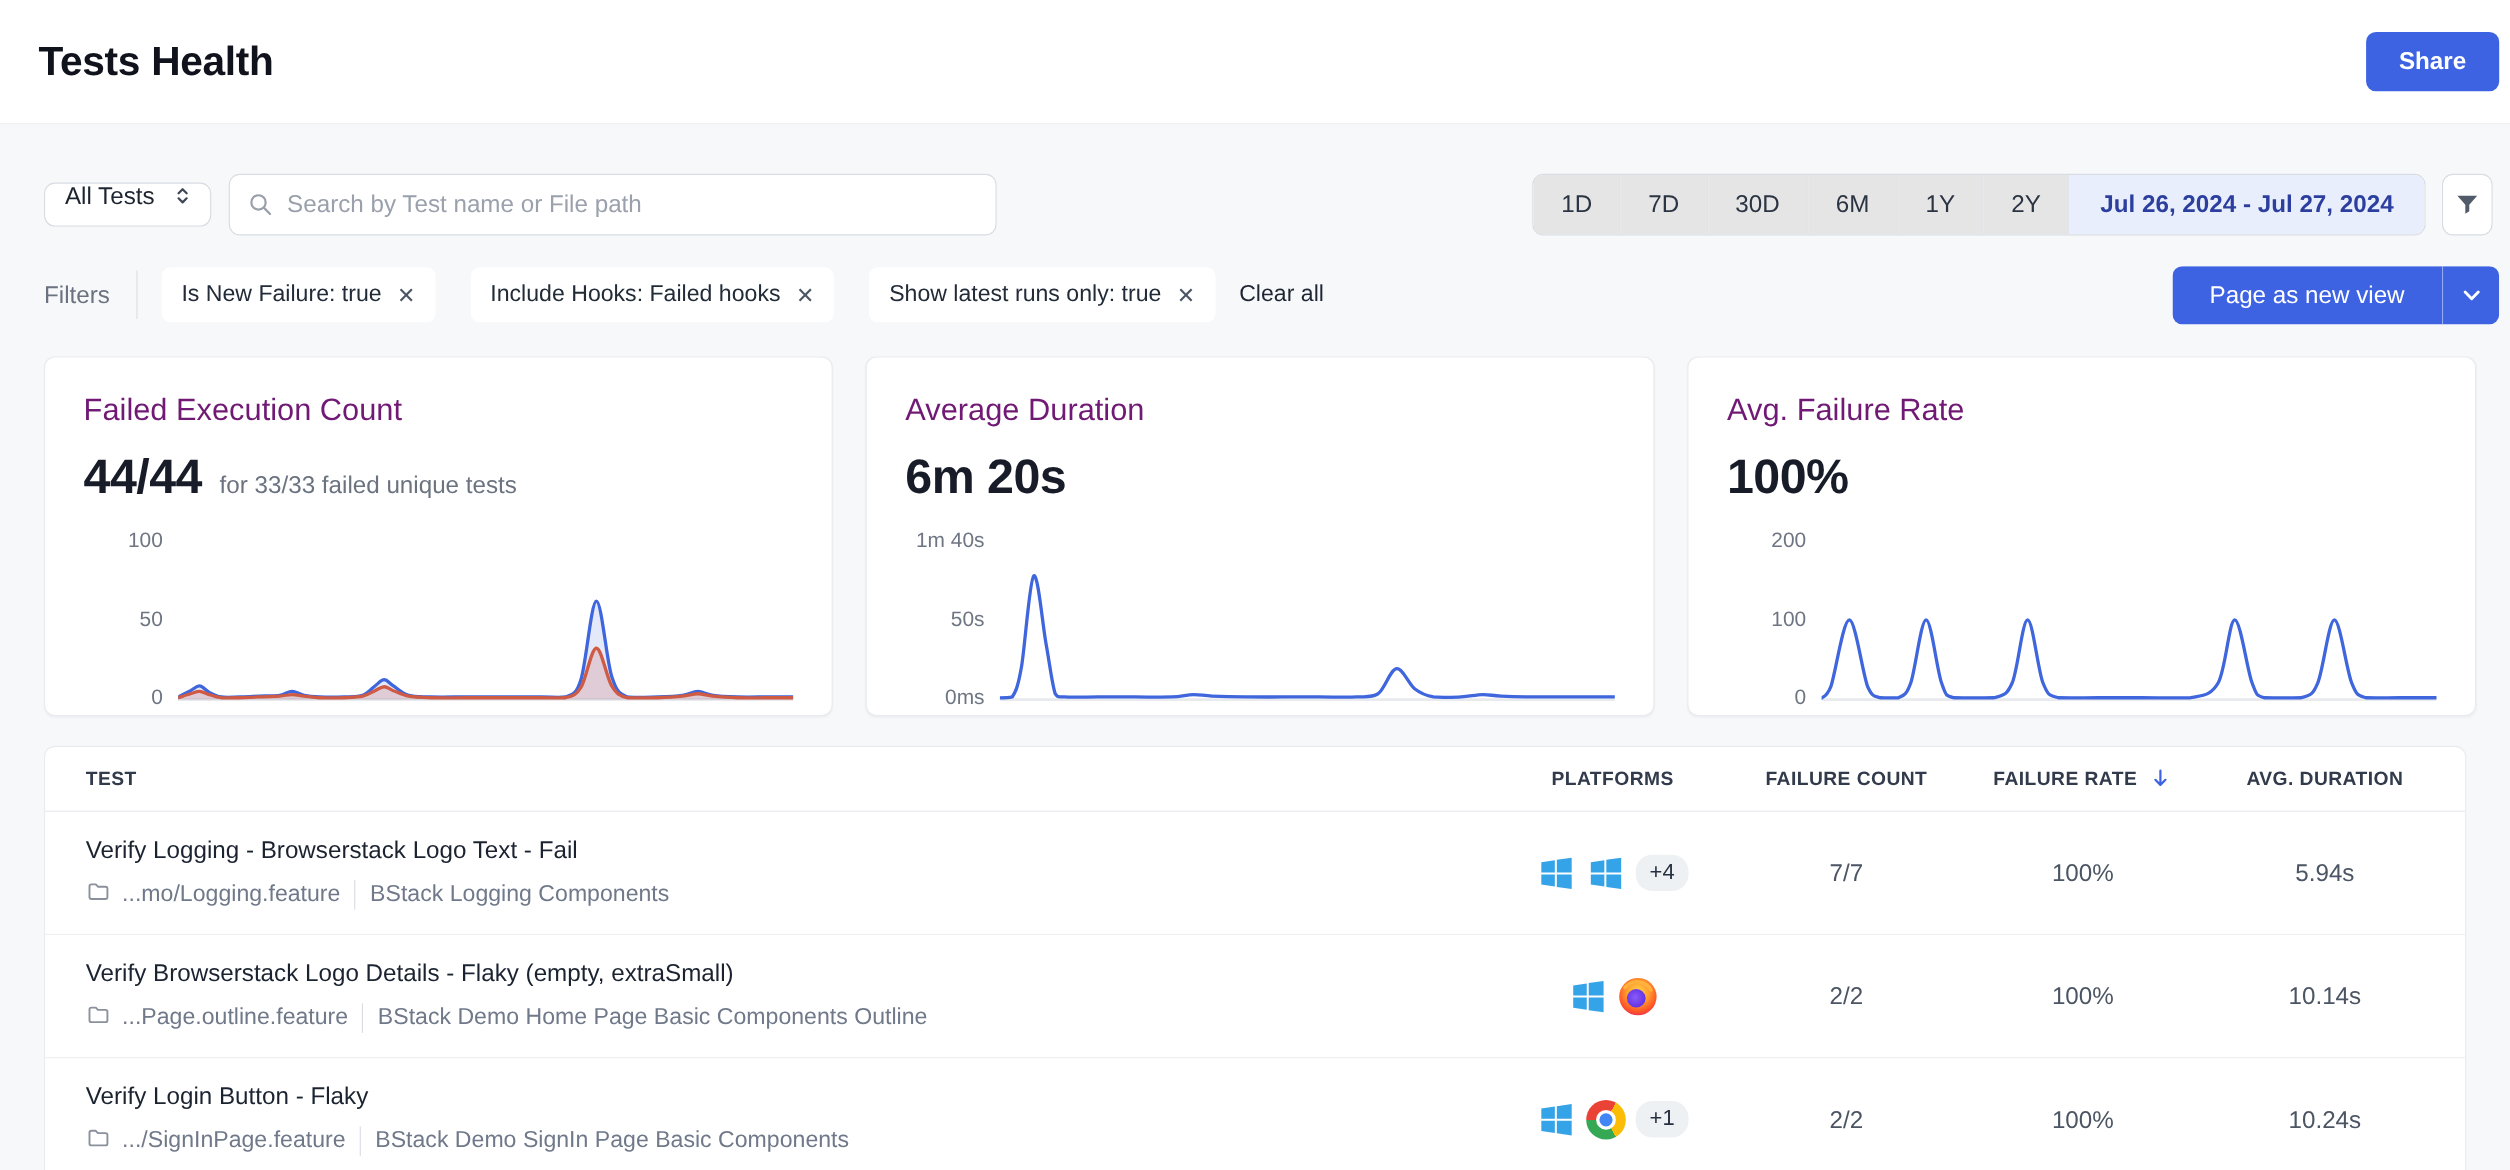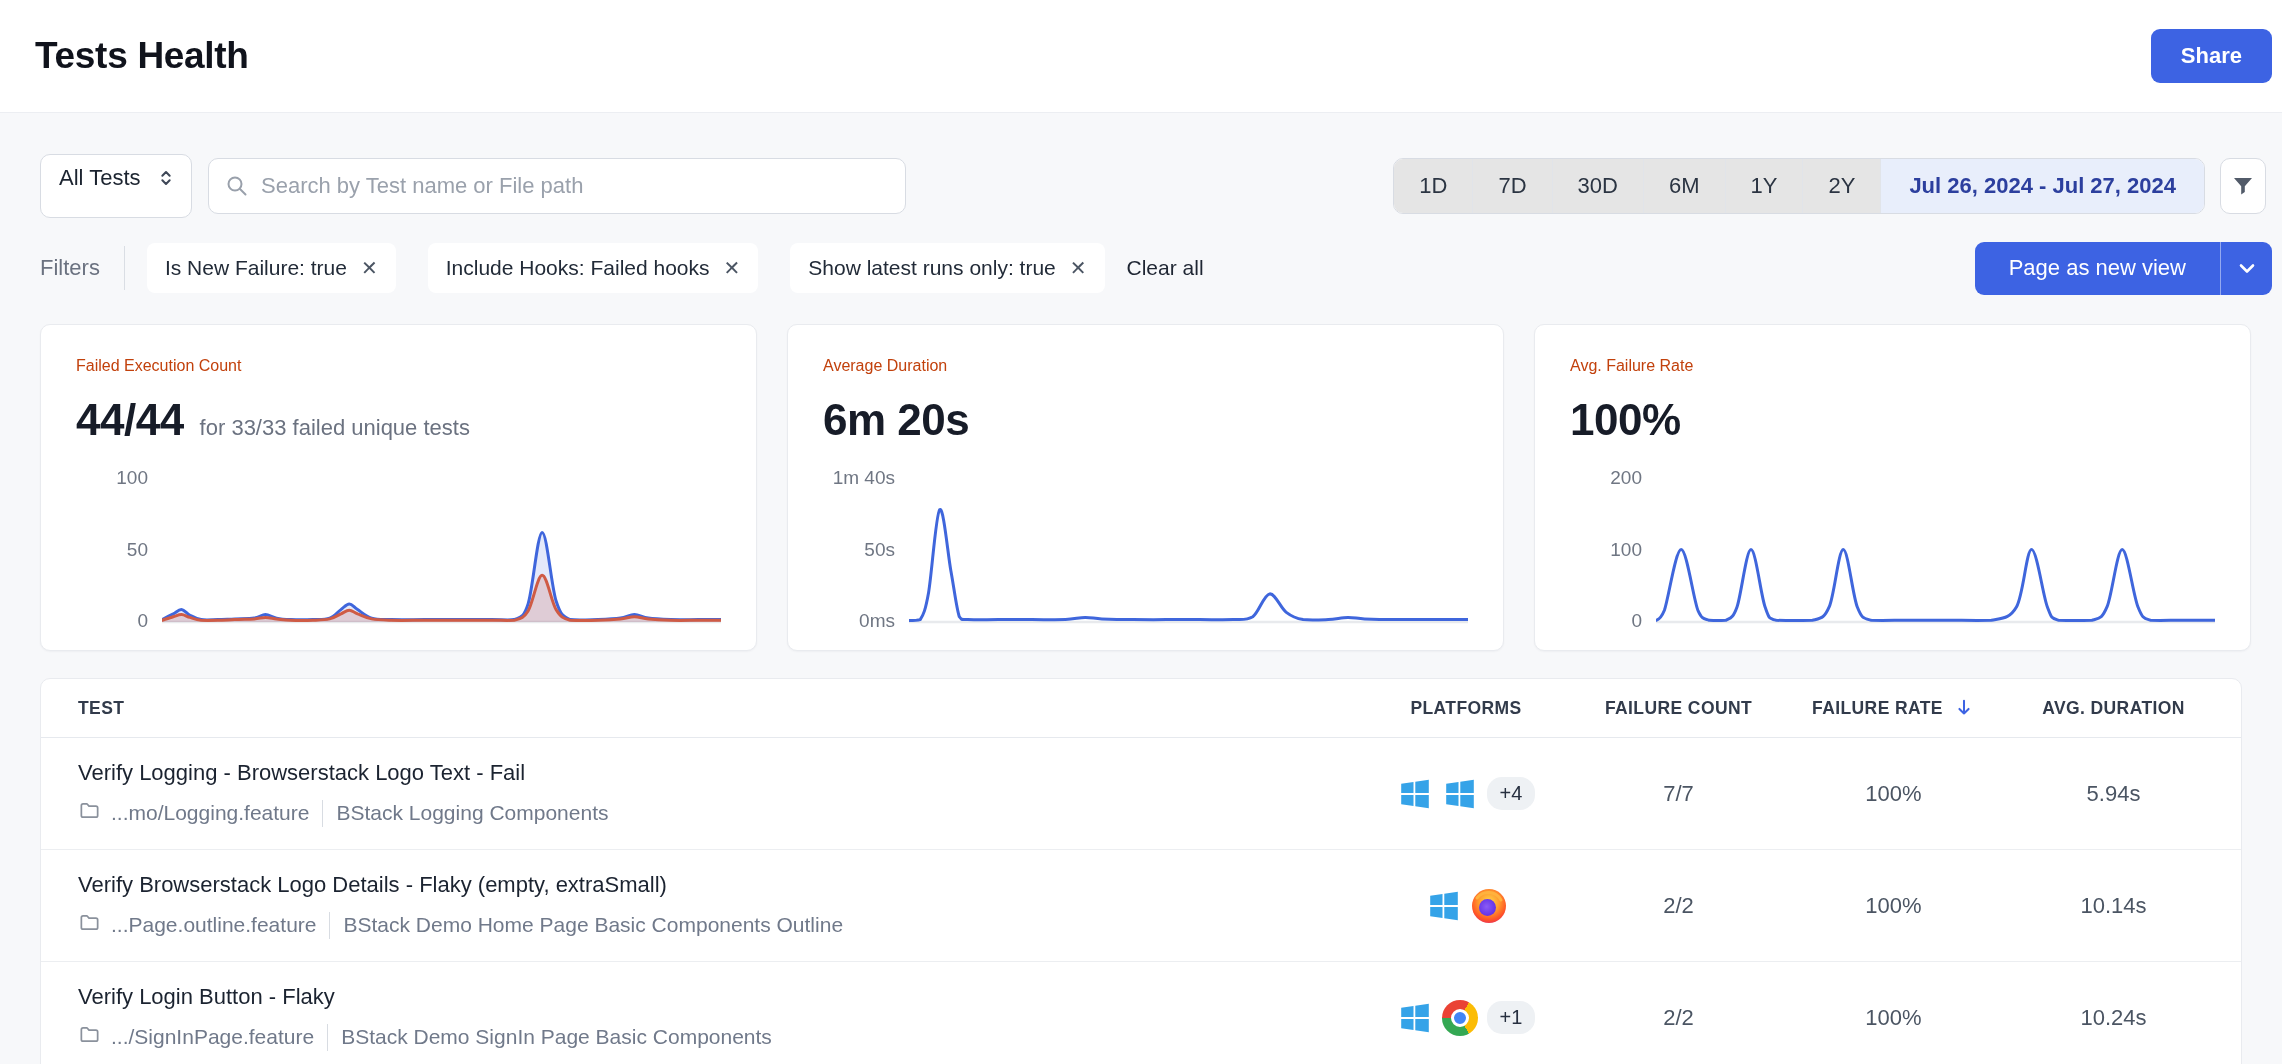--- a/index.html
+++ b/index.html
@@ -10,21 +10,21 @@
   .topbar { height:113px; background:#fff; border-bottom:1px solid #eceef2;
             display:flex; align-items:center; justify-content:space-between; padding:0 10px 0 35px; }
   .page-title { font-size:37px; font-weight:700; color:#10131c; letter-spacing:-0.3px; }
   .btn-primary { background:#3d63e3; color:#fff; border:none; border-radius:9px;
                  font-family:inherit; font-size:22px; font-weight:600; height:54px; padding:0 30px; cursor:pointer; }
 
   .content { padding:0 40px; }
 
   
   .toolbar { margin-top:45px; margin-right:-24px; display:flex; align-items:center; height:56px; }
-  .select { width:152px; height:64px; background:#fff; border:1px solid #d8dce3; border-radius:10px;
+  .select { width:152px; height:40px; background:#fff; border:1px solid #d8dce3; border-radius:10px;
             display:flex; align-items:center; justify-content:space-between; padding:0 14px 16px 18px;
             font-size:22px; color:#1c2430; cursor:pointer; }
   .searchbox { width:698px; height:56px; background:#fff; border:1px solid #d8dce3; border-radius:10px;
                display:flex; align-items:center; padding:0 16px; margin-left:16px; }
   .searchbox input { border:none; outline:none; flex:1; font-family:inherit; font-size:22px; color:#14532d;
                      margin-left:12px; background:transparent; }
   .searchbox input::placeholder { color:#9aa1ac; }
   .segmented { margin-left:auto; display:flex; background:#fff; border:1px solid #d8dce3; border-radius:10px;
                overflow:hidden; height:56px; }
   .seg { font-family:inherit; font-size:22px; color:#2b3442; background:#e5e5e5; border:none;
@@ -47,21 +47,21 @@
   .save-split button { background:#3d63e3; color:#fff; border:none; font-family:inherit;
                        font-size:22px; font-weight:500; cursor:pointer; }
   .save-main { padding:0 34px; }
   .save-caret { width:52px; border-left:1px solid rgba(255,255,255,0.45) !important;
                 display:flex; align-items:center; justify-content:center; }
 
   
   .cards { margin-top:30px; display:flex; gap:30px; }
   .card { flex:1; height:327px; background:#fff; border:1px solid #e9ebef; border-radius:10px;
           padding:32px 35px; box-shadow:0 1px 2px rgba(16,24,40,0.04); }
-  .card-label { font-size:16px; color:#c2410c; }
+  .card-label { font-size:28px; color:#701a75; }
   .card-value-row { display:flex; align-items:baseline; gap:16px; margin-top:20px; }
   .card-value { font-size:44px; font-weight:700; color:#171c28; letter-spacing:-0.5px; }
   .card-sub { font-size:22px; color:#6b7280; }
   .chart { position:relative; height:154px; margin-top:26px; display:flex;text-align:right; }
   .ticks { position:relative; width:72px; height:150px; flex:none; }
   .tick { position:absolute; right:0; transform:translateY(-50%); font-size:19px; color:#6f7683; }
   .chart svg { margin-left:14px; flex:none; }
 
   
   .table-card { margin-top:27px; background:#fff; border:1px solid #e9ebef;

